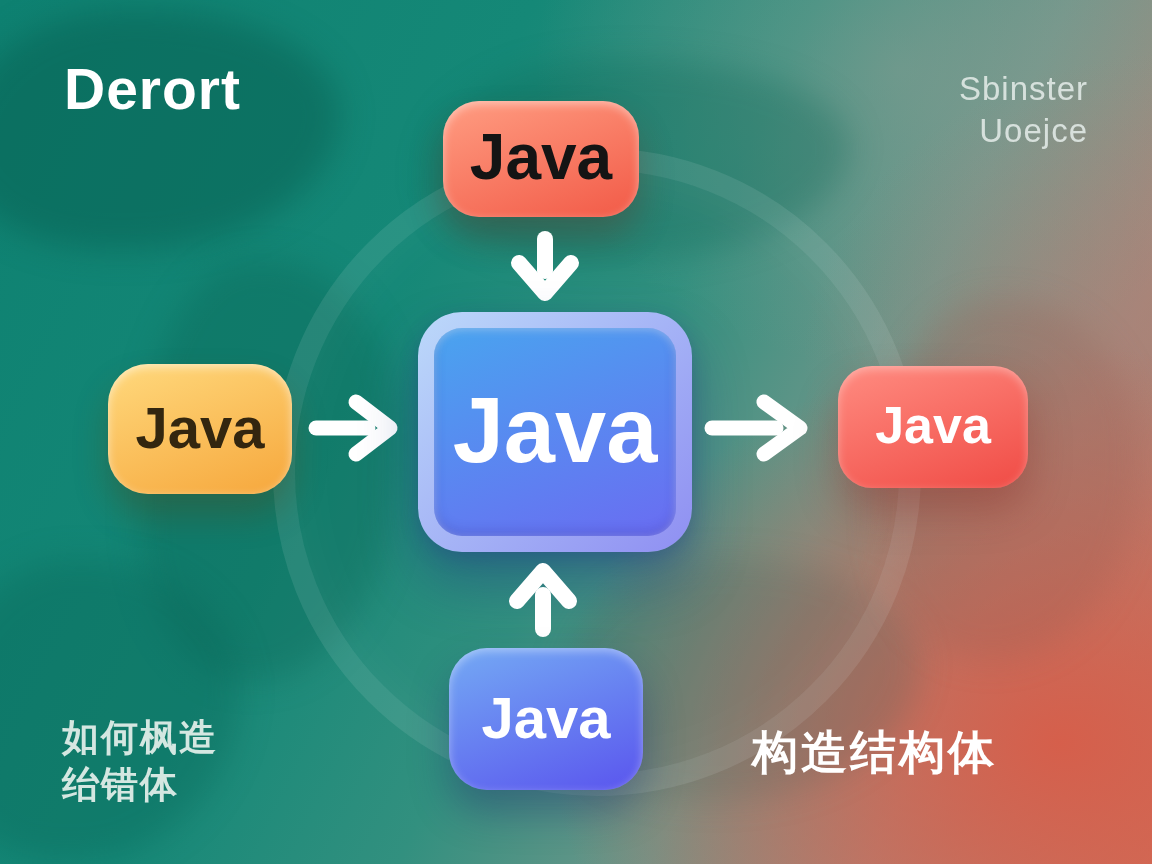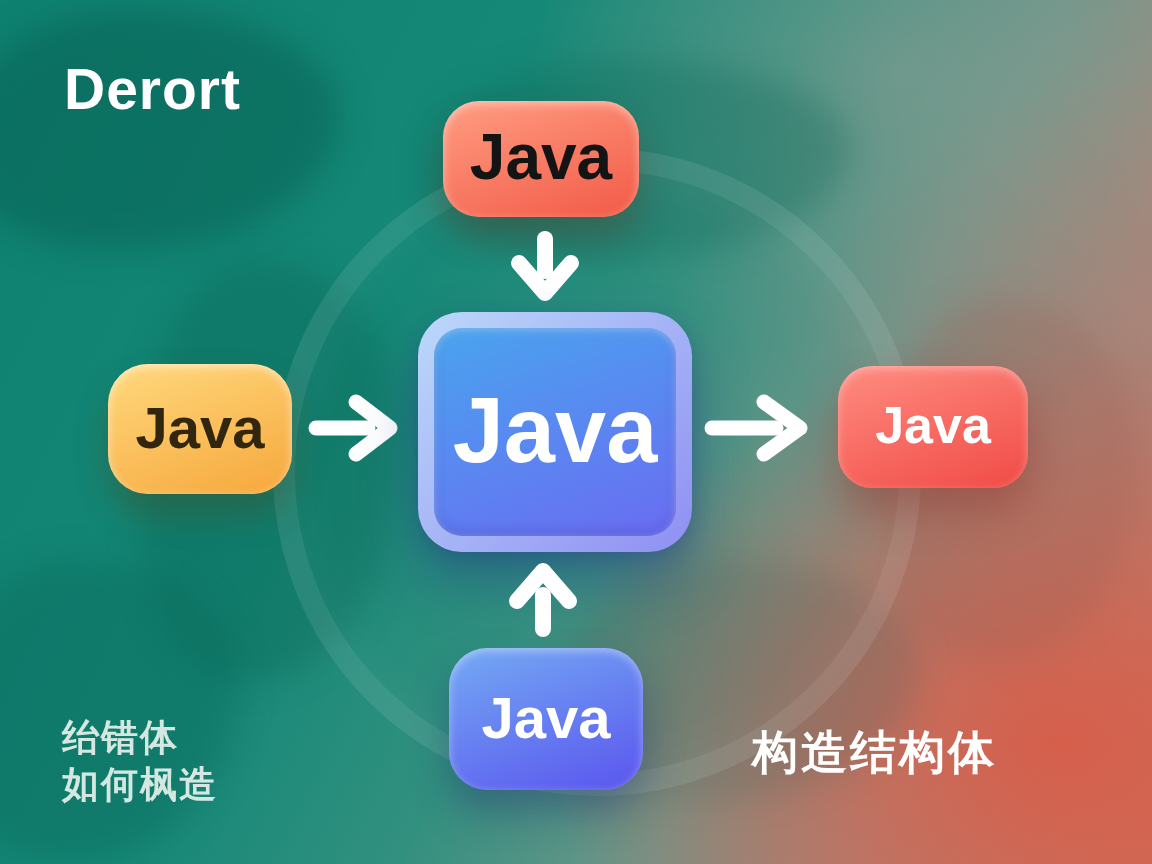--- a/index.html
+++ b/index.html
@@ -56,20 +56,24 @@
   <div class="blob b1"></div>
   <div class="blob b2"></div>
   <div class="blob b3"></div>
   <div class="blob b4"></div>
   <div class="blob b5"></div>
   <div class="blob b6"></div>
   <div class="ring"></div>
 
   <div class="brand">Derort</div>
 
+  <div class="watermark">
+    <div>Sbinster</div>
+    <div>Uoejce</div>
+  </div>
 
   <div class="node node-top" style="background: linear-gradient(160deg, rgb(255, 157, 130) 0%, rgb(242, 90, 71) 100%); color: rgb(20, 20, 20);">
     <span>Java</span>
   </div>
 
   <div class="arrow" style="left:505px;top:231px;">
     <svg width="80" height="80" viewBox="0 0 80 80">
       <g fill="none" stroke="#ffffff" stroke-width="16" stroke-linecap="round" stroke-linejoin="round">
         <path d="M40 8 L40 40"></path>
           <path d="M14 32 L40 62 L66 32"></path>
@@ -116,19 +120,19 @@
           <path d="M14 46 L40 16 L66 46"></path>
       </g>
     </svg>
   </div>
 
   <div class="node node-bottom" style="background: linear-gradient(160deg, rgb(116, 170, 244) 0%, rgb(90, 85, 238) 100%); color: rgb(255, 255, 255);">
     <span>Java</span>
   </div>
 
   <div class="cap-left">
+    <div>如何枫造</div>
     <div>绐错体</div>
-    <div>如何枫造</div>
   </div>
 
   <div class="cap-right">构造结构体</div>
 
 </div>
 
 </body></html>

